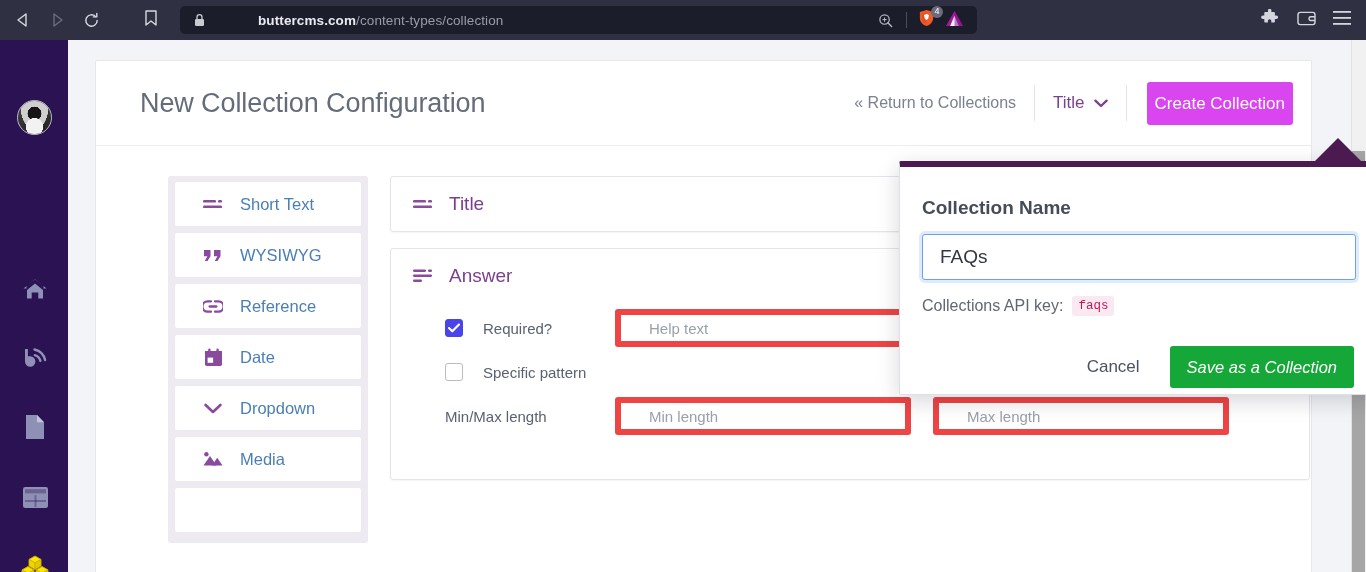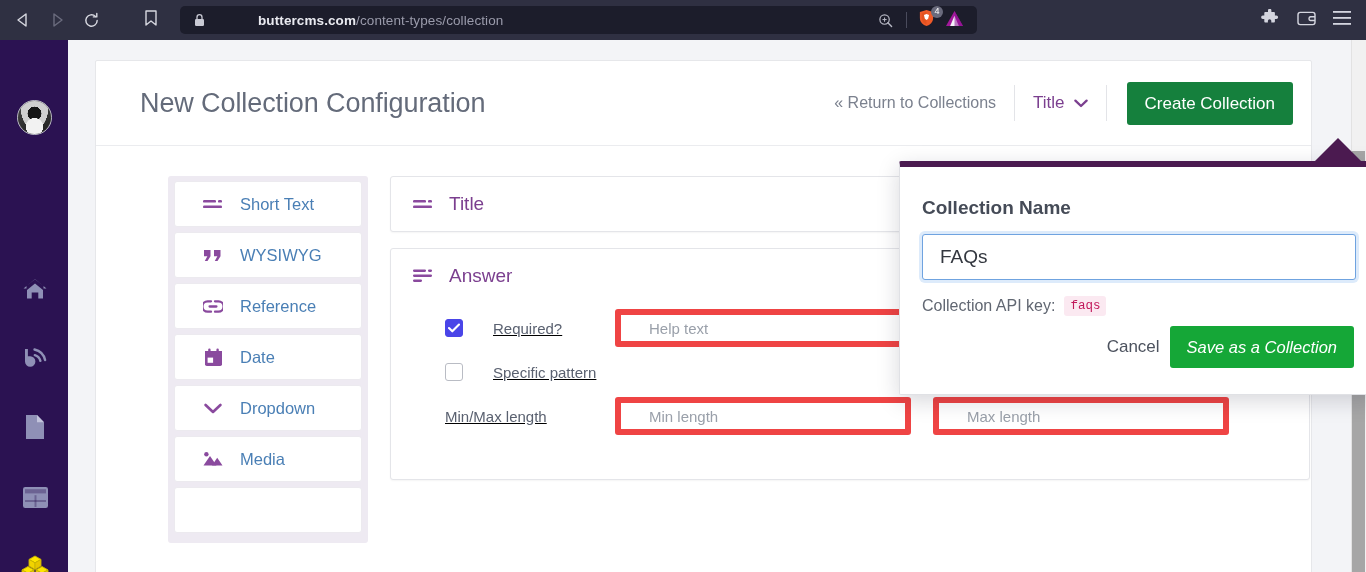--- a/index.html
+++ b/index.html
@@ -131,23 +131,23 @@
     padding-right: 18px;
   }
   .hsep { width: 1px; height: 36px; background: #e3e4e8; }
   .title-select {
     display: flex; align-items: center; gap: 9px;
     padding: 0 18px;
     font-size: 17px; color: #7b3f8f;
   }
   .hsep2 { width: 1px; height: 36px; background: #e3e4e8; margin-right: 20px;}
   .btn-create {
-    background: #15803d; color: #fff;
+    background: #d946ef; color: #fff;
     font-size: 17px;
-    padding: 13px 18px;
+    padding: 13px 8px;
     border: none; border-radius: 3px;
     line-height: 1;
     cursor: pointer;
   }
 
   
   .sheet-body { display: flex; padding: 30px 0 0 0; position: relative; }
 
   .type-panel {
     width: 200px; margin-left: 72px;
@@ -192,21 +192,21 @@
     margin-left: auto;
     background: #fbe9f1;
     color: #c2185b;
     font-family: "Liberation Mono", monospace;
     font-size: 12px;
     padding: 4px 7px;
     border-radius: 3px;
   }
   .field-body { padding: 6px 22px 28px 54px; }
   .opt-row { display: flex; align-items: center; margin-bottom: 16px; }
-  .opt-label-box { width: 155px; display: flex; align-items: center; gap: 30px; text-decoration: underline; }
+  .opt-label-box { width: 155px; display: flex; align-items: center; gap: 20px; }
   .opt-label { font-size: 15px; color: #5a6170; }
   .cb {
     width: 18px; height: 18px; border-radius: 3px;
     border: 1.5px solid #b9bcc4; background: #fff;
     display: flex; align-items: center; justify-content: center;
     flex: 0 0 auto;
   }
   .cb.checked { background: #4a45e8; border-color: #4a45e8; }
   .txtinput {
     height: 38px;
@@ -257,22 +257,22 @@
     background:#fff;
   }
   .pop-apikey { margin-top: 16px; font-size: 16px; color: #616772; display:flex; align-items:center; gap:9px;}
   .pop-apikey .key {
     background: #fbe9f1; color: #c2185b;
     font-family: "Liberation Mono", monospace;
     font-size: 12.5px;
     padding: 3px 6px; border-radius: 3px;
   }
   .pop-actions {
-    position: absolute; right: 22px; bottom: 26px;
-    display: flex; align-items: center; gap: 10px; justify-content: flex-end;
+    position: absolute; right: 22px; bottom: 6px;
+    display: flex; align-items: center; gap: 30px; justify-content: flex-end;
   }
   .btn-cancel {
     background: none; border: none;
     font-size: 17px; color: #4c525e;
     cursor: pointer;
     font-family: "Liberation Sans", sans-serif;
   }
   .btn-save {
     background: #15a737; color: #fff;
     font-size: 16.5px;
@@ -623,21 +623,21 @@
 
         </div>
       </div>
 
       <div class="popover">
         <div class="pop-arrow"></div>
         <div class="pop-inner">
           <div class="pop-title">Collection Name</div>
           <input class="pop-input" value="FAQs" style="">
           <div class="pop-apikey">
-            <span>Collection API key:</span>
+            <span>Collections API key:</span>
             <span class="key">faqs</span>
           </div>
         </div>
         <div class="pop-actions">
           <button class="btn-cancel">Cancel</button>
           <button class="btn-save">Save as a Collection</button>
         </div>
       </div>
 
     </div>

